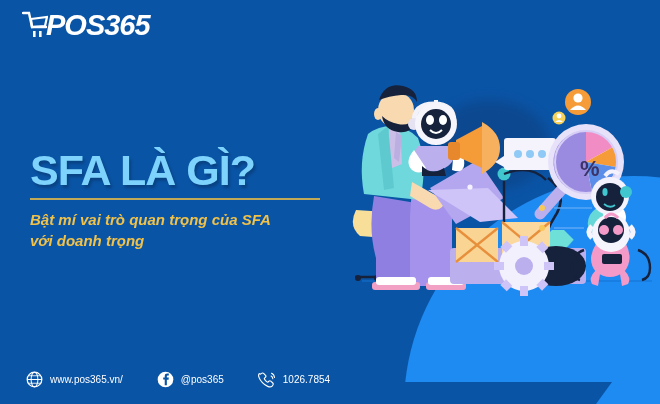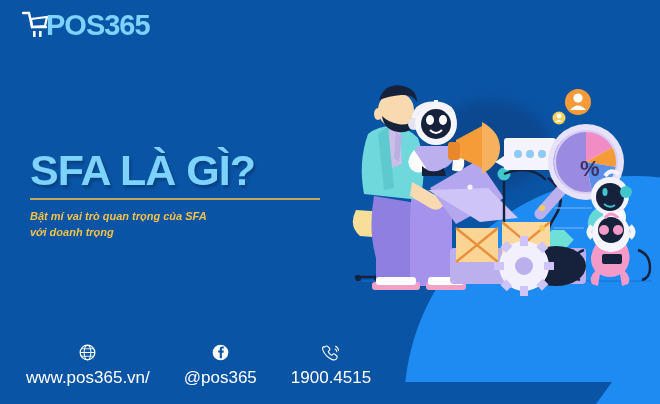--- a/index.html
+++ b/index.html
@@ -41,23 +41,24 @@
   }
 
   
   .logo {
     position:absolute; left:22px; top:8px;
     display:flex; align-items:center; gap:2px;
     height:34px;
   }
   .logo-cart { display:block; }
   .logo-text {
-    color:#7dd3fc;
+    color:#ffffff;
     font-size:29px;
     font-weight:bold;
+    font-style:italic;
     letter-spacing:-1px;
     line-height:1;
     margin-left:-4px;
   }
 
   
   .headline-wrap {
     position:absolute;
     left:30px; top:148px;
     width:340px;
@@ -73,41 +74,40 @@
   }
   .rule {
     margin-top:5px;
     width:290px; height:2px;
     background:#E2B94A;
     opacity:.85;
   }
   .subhead {
     margin-top:9px;
     color:#F0C24A;
-    font-size:11px;
+    font-size:15px;
     font-weight:bold;
     font-style:italic;
     line-height:1.42;
     max-width:300px;
   }
 
   
   .footer {
     position:absolute;
     left:26px; bottom:16px;
     display:flex; align-items:center;
     gap:0;
   }
   .contact {
     display:flex; align-items:center; gap:7px;
     color:#ffffff;
-    font-size:17px;
+    font-size:10px;
     font-weight:500;
     white-space:nowrap;
-    flex-direction:column;
   }
   .contact + .contact { margin-left:34px; }
   .contact .ico { display:flex; align-items:center; }
 
   
   .illo { position:absolute; left:352px; top:70px; }
 </style>
 </head>
 <body>
 
@@ -339,18 +339,18 @@
     </div>
 
     <div class="contact">
       <span class="ico">
         <svg width="18" height="17" viewBox="0 0 22 20">
           <path d="M3.2 3.4 q2.3 -2.4 4 -.6 l2 2.2 q1 1.1 -.2 2.3 l-1 1 q-.5 .5 0 1.3 q1 1.8 2.9 3.3 q.8 .6 1.4 .1 l1 -.9 q1.2 -1.1 2.3 -.1 l2.2 2 q1.8 1.7 -.5 4 q-2 2 -5.4 .4 q-3.6 -1.7 -6.5 -4.7 q-3 -3 -4.2 -6.3 q-1.1 -3.2 .3 -4.6 z" fill="none" stroke="#FFFFFF" stroke-width="1.4"></path>
           <path d="M16.5 2.4 q3.4 1.5 3.6 5.2" fill="none" stroke="#FFFFFF" stroke-width="1.3" stroke-linecap="round"></path>
           <path d="M16 5.8 q2 1 2.1 3.2" fill="none" stroke="#FFFFFF" stroke-width="1.3" stroke-linecap="round"></path>
         </svg>
       </span>
-      <span>1900.4515</span>
+      <span>1026.7854</span>
     </div>
 
   </div>
 
 </div>
 
 </body></html>

